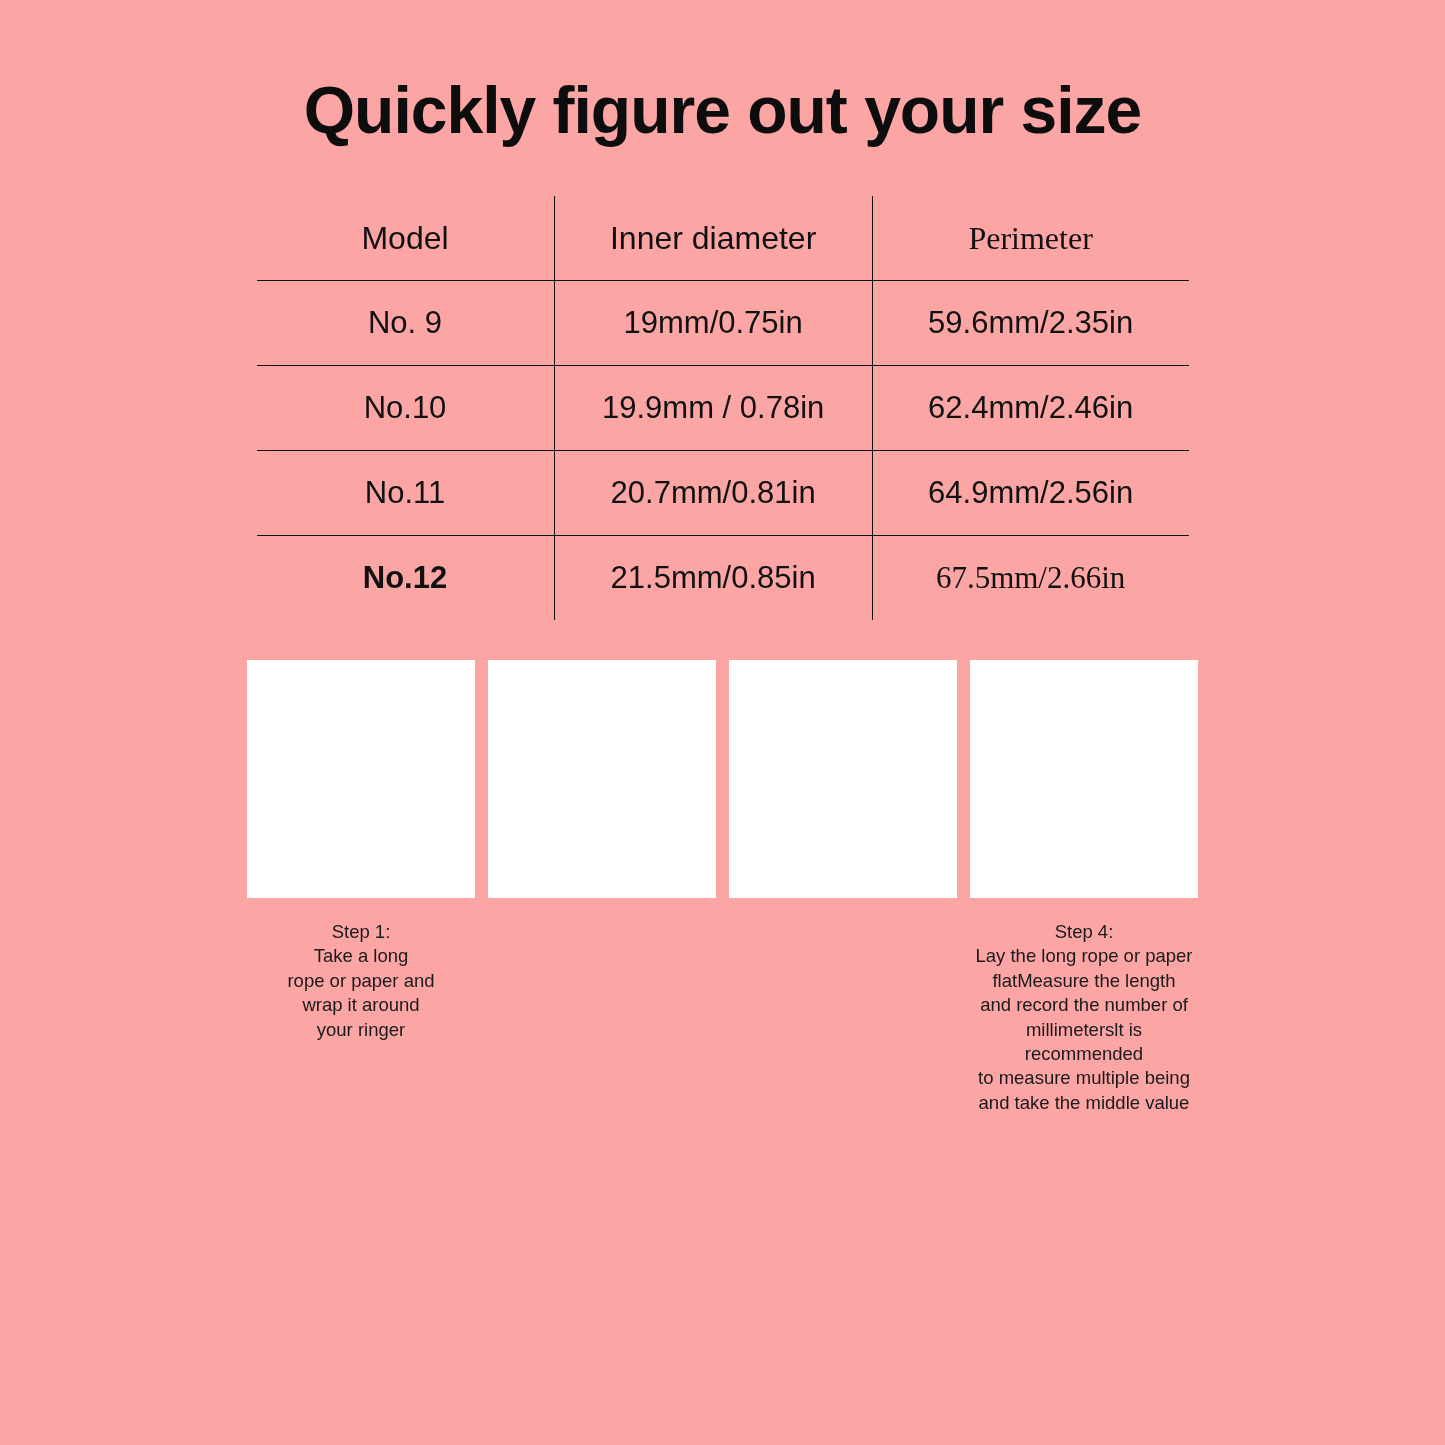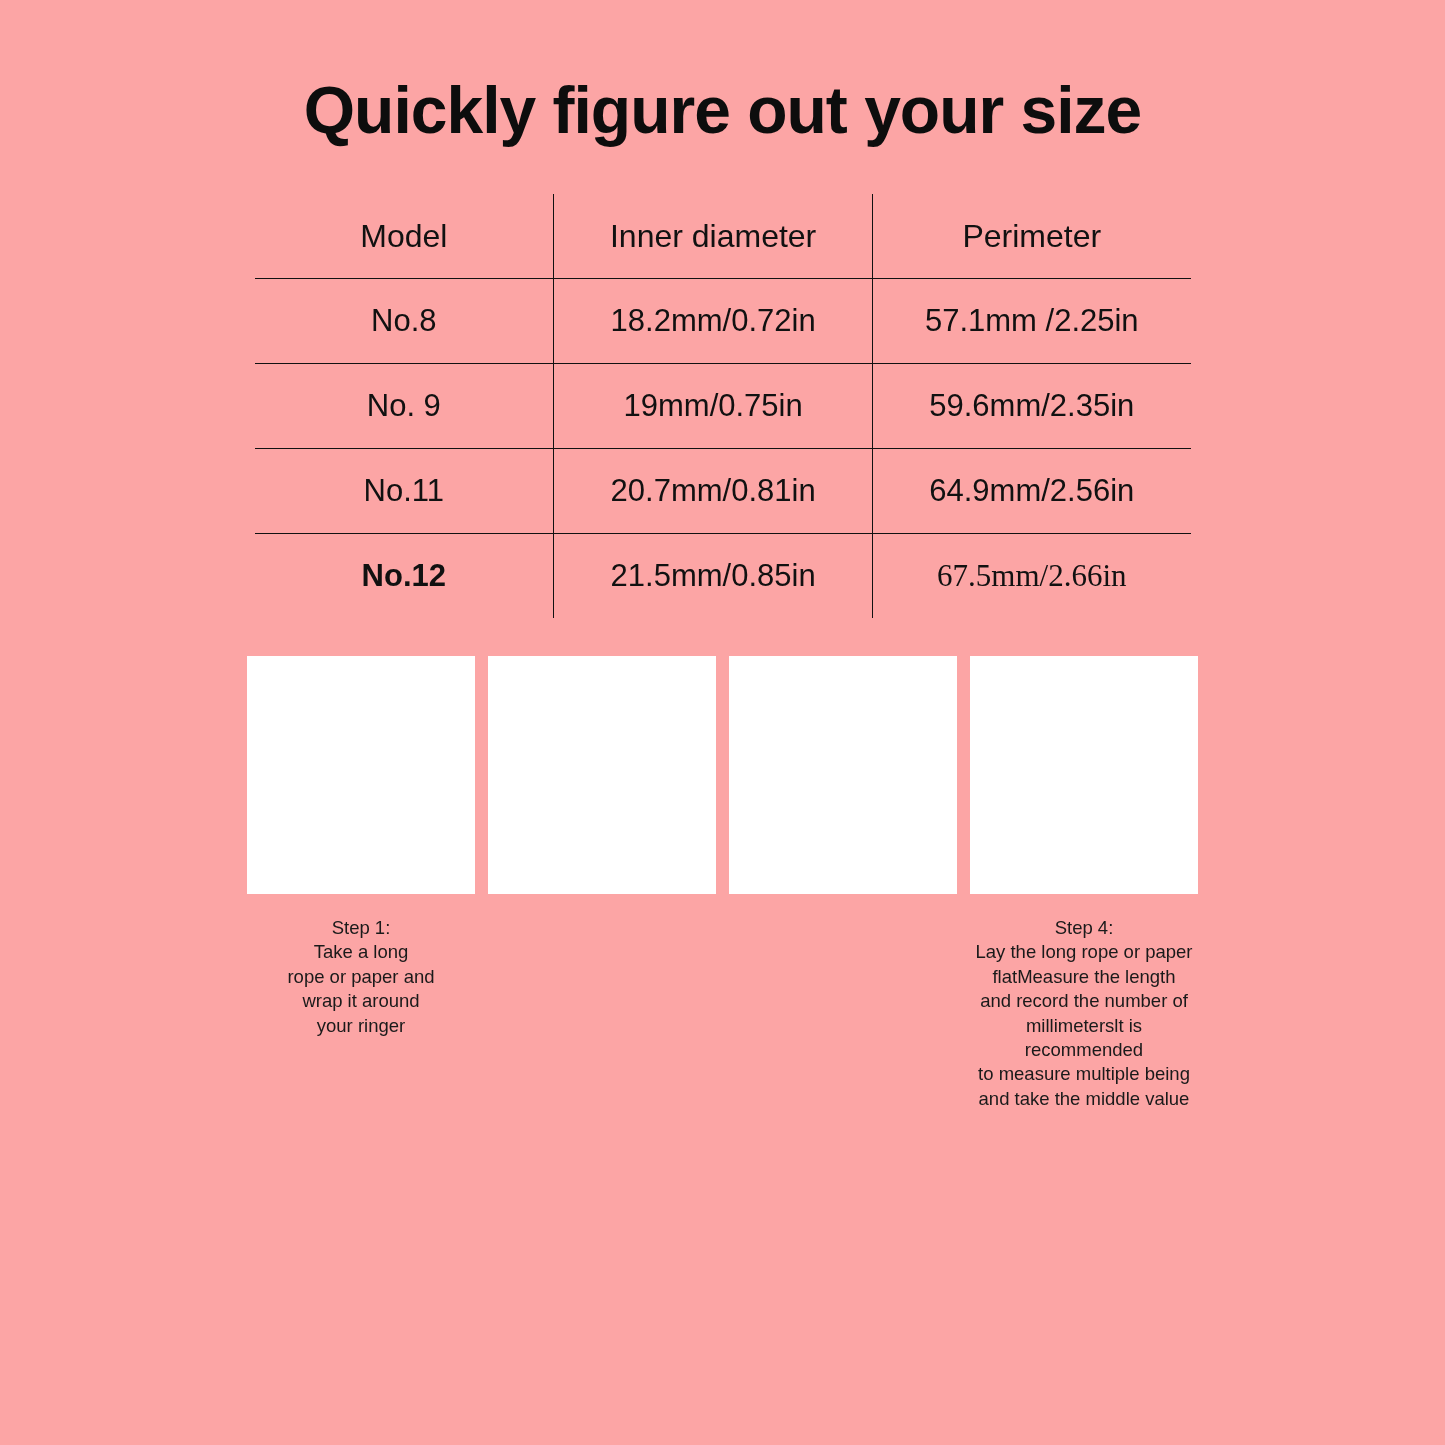--- a/index.html
+++ b/index.html
@@ -34,21 +34,21 @@
   }
 
   
   .table-wrap {
     width: 940px;
     margin: 44px auto 0 auto;
   }
   table.size-table {
     width: 100%;
     border-collapse: collapse;
-    border: 2px solid #f9a8d4;
+    border: 4px solid #f9a8d4;
     border-radius: 26px;
     overflow: hidden;
     table-layout: fixed;
   }
   table.size-table th,
   table.size-table td {
     border: 1px solid #111111;
     text-align: center;
     font-size: 31px;
     font-weight: normal;
@@ -58,21 +58,21 @@
   }
   table.size-table th {
     font-size: 32px;
   }
   table.size-table col.c1 { width: 32%; }
   table.size-table col.c2 { width: 34%; }
   table.size-table col.c3 { width: 34%; }
 
   
   table.size-table tr:first-child th:first-child { border-top-left-radius: 26px; }
-  table.size-table tr:first-child th:last-child  { border-top-right-radius: 26px; }
+  table.size-table tr:first-child th:last-child  { border-top-right-radius: 26px; font-family: Liberation Serif, serif; }
   table.size-table tr:last-child td:first-child  { border-bottom-left-radius: 26px; font-weight: bold; }
   table.size-table tr:last-child td:last-child   { border-bottom-right-radius: 26px; font-family: Liberation Serif, serif; }
 
   
   .section-title {
     text-align: center;
     font-size: 53px;
     font-weight: bold;
     line-height: 1.35;
     margin: 36px auto 0 auto;
@@ -135,28 +135,28 @@
       </colgroup>
       <thead>
         <tr>
           <th>Model</th>
           <th>Inner diameter</th>
           <th>Perimeter</th>
         </tr>
       </thead>
       <tbody>
         <tr>
-          <td>No.8</td>
-          <td>18.2mm/0.72in</td>
-          <td>57.1mm /2.25in</td>
-        </tr>
-        <tr>
           <td>No. 9</td>
           <td>19mm/0.75in</td>
           <td>59.6mm/2.35in</td>
+        </tr>
+        <tr>
+          <td>No.10</td>
+          <td>19.9mm / 0.78in</td>
+          <td>62.4mm/2.46in</td>
         </tr>
         <tr>
           <td>No.11</td>
           <td>20.7mm/0.81in</td>
           <td>64.9mm/2.56in</td>
         </tr>
         <tr>
           <td>No.12</td>
           <td>21.5mm/0.85in</td>
           <td>67.5mm/2.66in</td>

